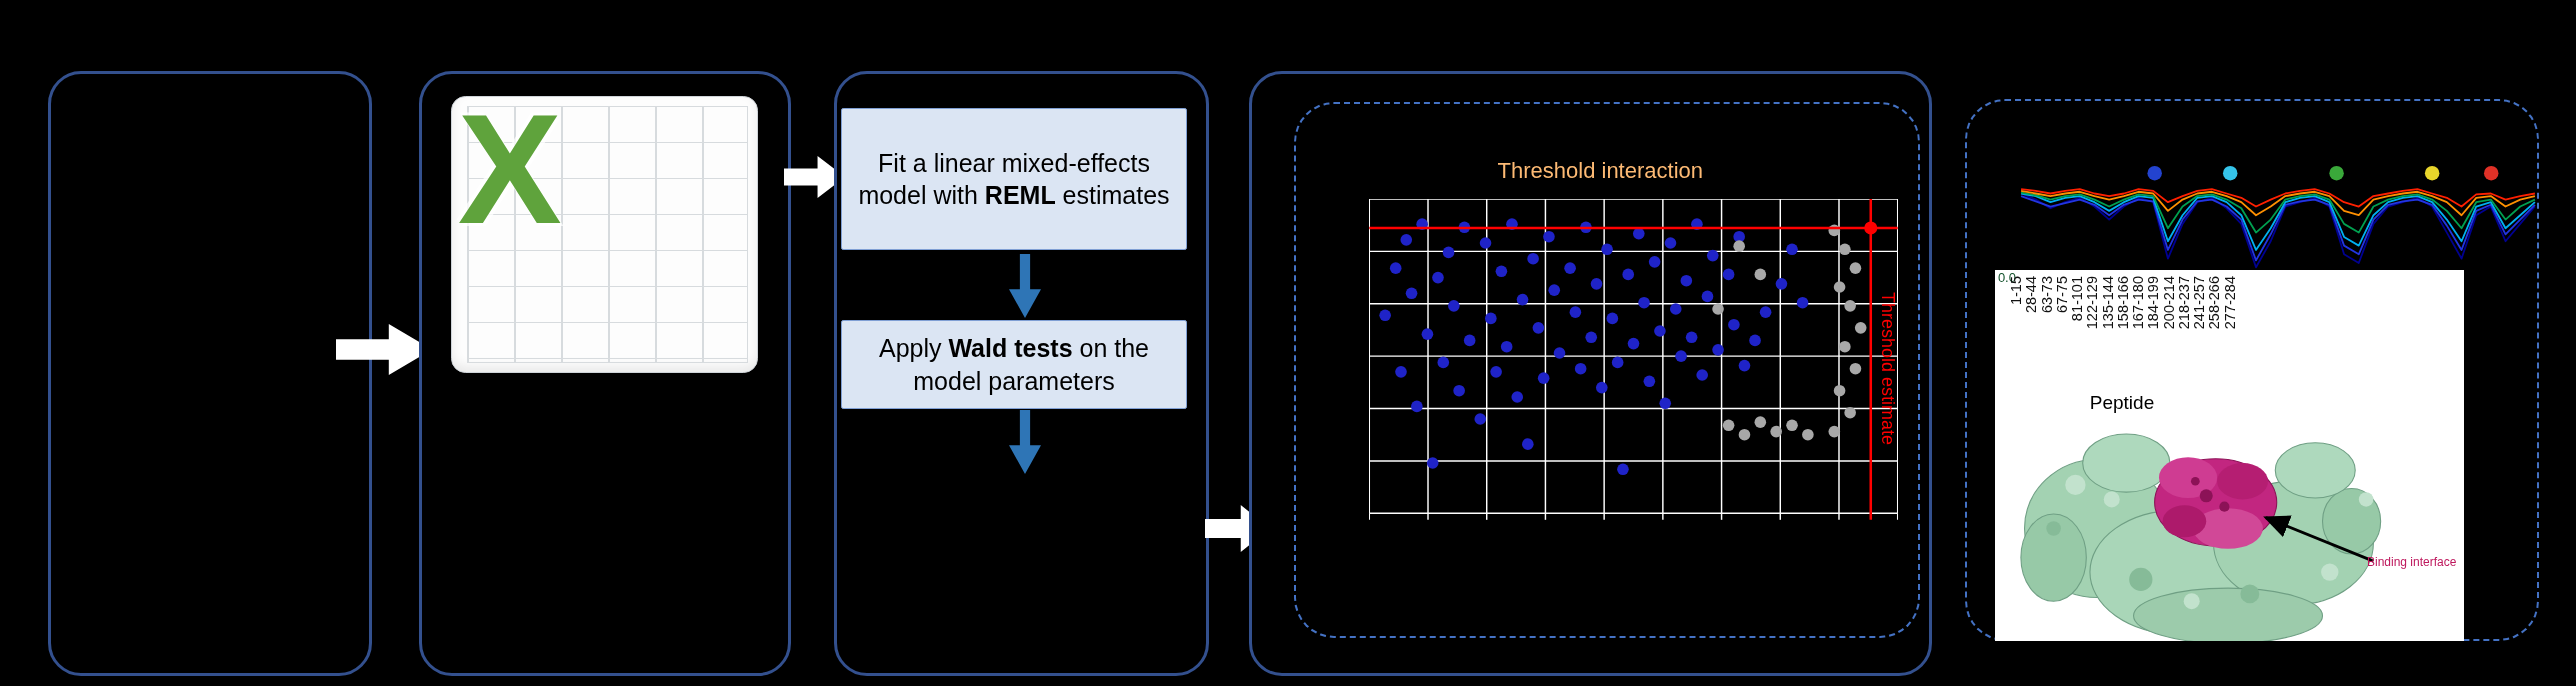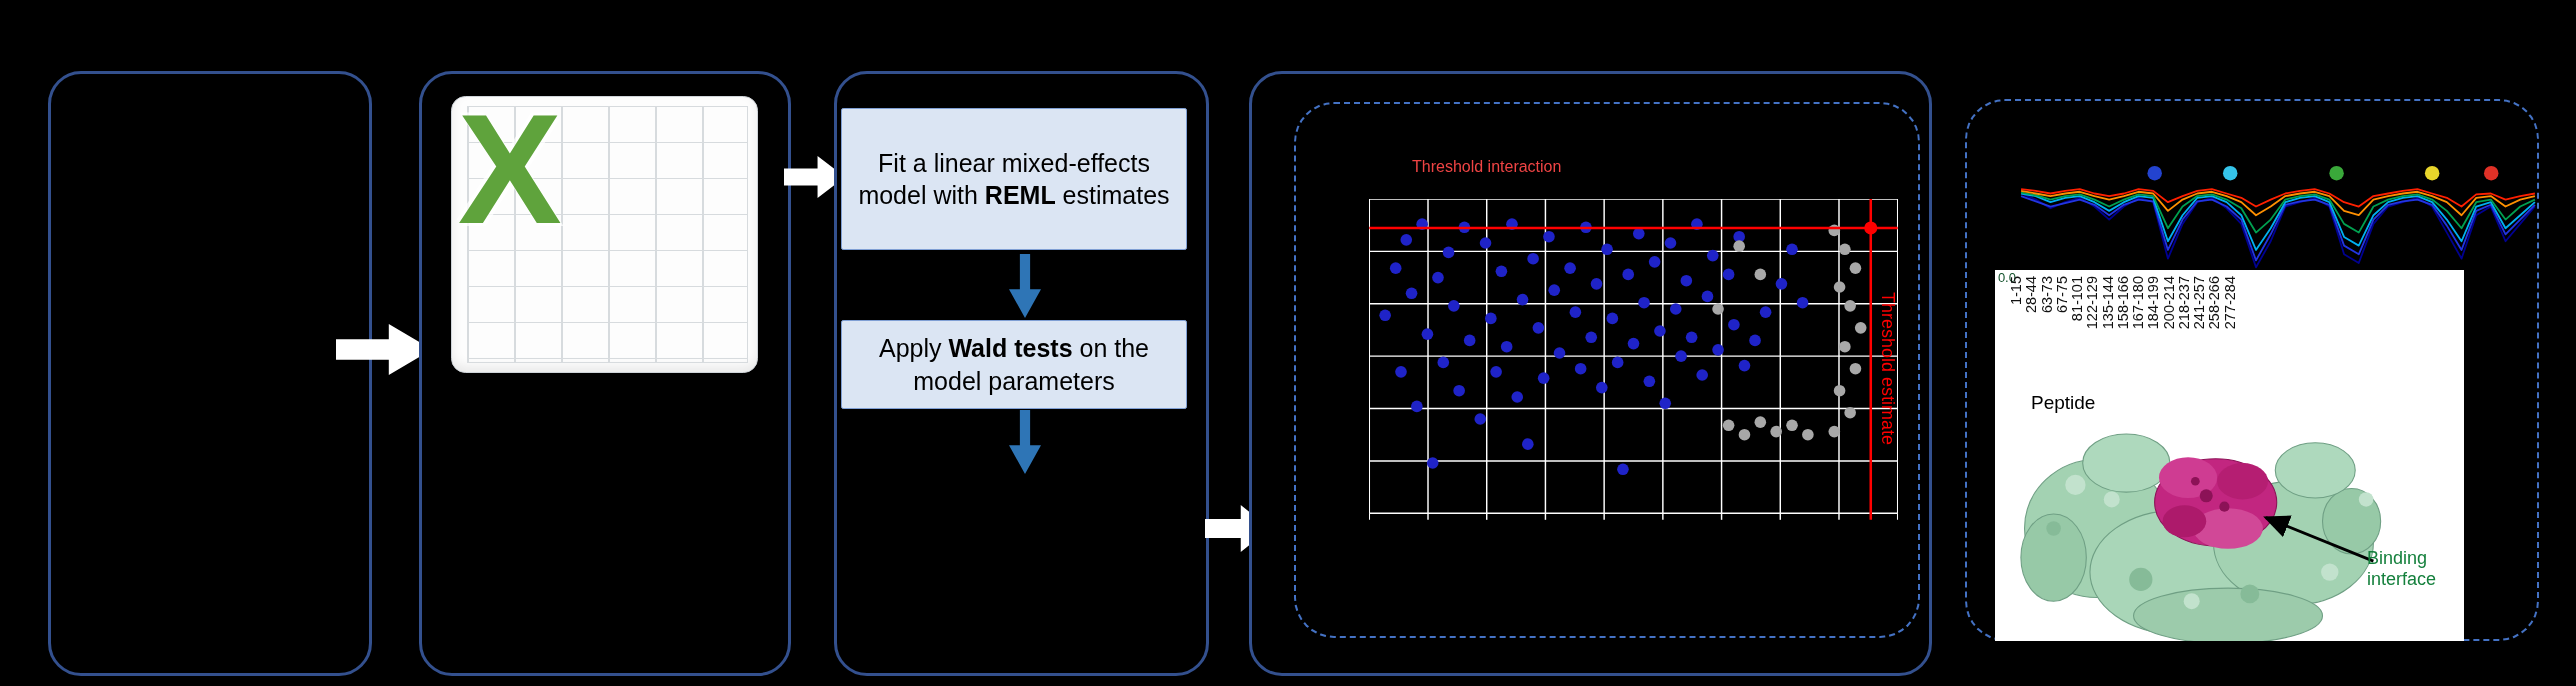--- a/index.html
+++ b/index.html
@@ -23,32 +23,32 @@
             background-image:linear-gradient(#d7dbde 1.5px,transparent 1.5px),
                              linear-gradient(90deg,#d7dbde 1.5px,transparent 1.5px);
             background-size:47px 36px;border-right:1.5px solid #d7dbde;border-bottom:1.5px solid #d7dbde;}
   .csv-x{position:absolute;left:5.8px;top:-17.4px;font-size:156px;font-weight:bold;color:#5fa33c;
          text-shadow:2.9px 2.9px 0 rgba(255,255,255,.75), -2.9px -2.9px 0 rgba(255,255,255,.75);}
   .csv-band{position:absolute;left:7.3px;right:7.3px;top:173px;height:67px;
             background:linear-gradient(180deg,#6cb44e,#3e7f26);border-radius:7.3px;display:flex;
             align-items:center;justify-content:center;color:#fff;font-weight:bold;font-size:52px;
             letter-spacing:5.8px;box-shadow:0 3.6px 7.3px rgba(0,0,0,.35);}
   
-  .vtitle{position:absolute;left:116px;top:54px;width:291px;text-align:left;color:#ef4444;font-size:16px;}
+  .vtitle{position:absolute;left:116px;top:54px;width:291px;text-align:right;color:#fdba74;font-size:22px;}
   .vside{position:absolute;left:581px;top:188px;height:218px;color:#ff0000;font-size:18px;
          writing-mode:vertical-rl;}
   
   .white-panel{position:absolute;left:28px;top:169px;width:469px;height:371px;background:#fff;
                overflow:hidden;z-index:3;}
   .zero{position:absolute;left:2.9px;top:0;color:#14532d;font-size:13px;}
   .pep-labels{position:absolute;left:13px;top:5.8px;width:240px;height:127px;}
   .pep-label{position:absolute;top:0;color:#111;font-size:14.5px;white-space:nowrap;
              writing-mode:vertical-rl;transform:rotate(180deg);}
-  .pep-axis{position:absolute;left:36px;top:122px;width:182px;text-align:left;color:#000;font-size:19px;}
-  .binding{position:absolute;left:372px;top:278px;width:96px;color:#15803d;font-size:18px;line-height:1.15;}
+  .pep-axis{position:absolute;left:36px;top:122px;width:182px;text-align:center;color:#000;font-size:19px;}
+  .binding{position:absolute;left:372px;top:286px;width:96px;color:#be185d;font-size:12px;line-height:1.15;}
 </style>
 </head>
 <body>
 
 <div class="canvas">
 
   <div class="panel" style="left:48px;top:71px;width:324px;height:605px;"></div>
 
   <div class="harrow" style="left:336px;top:324px;width:96px;height:51px;"></div>
 

